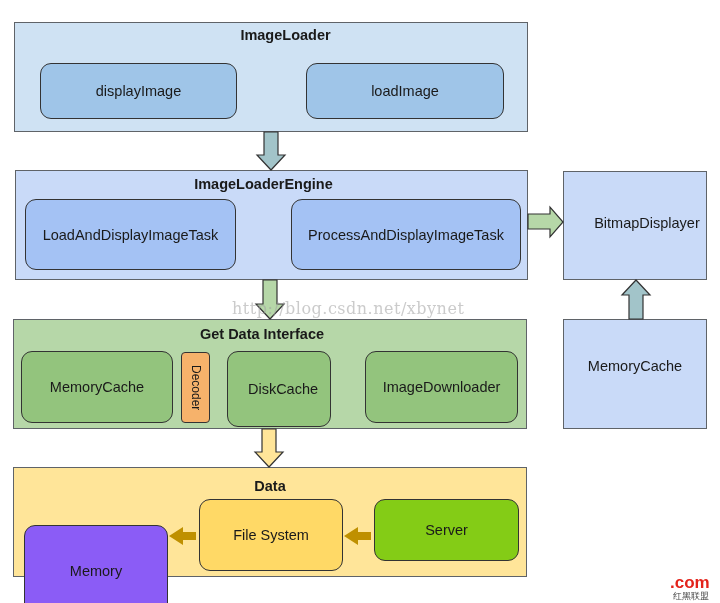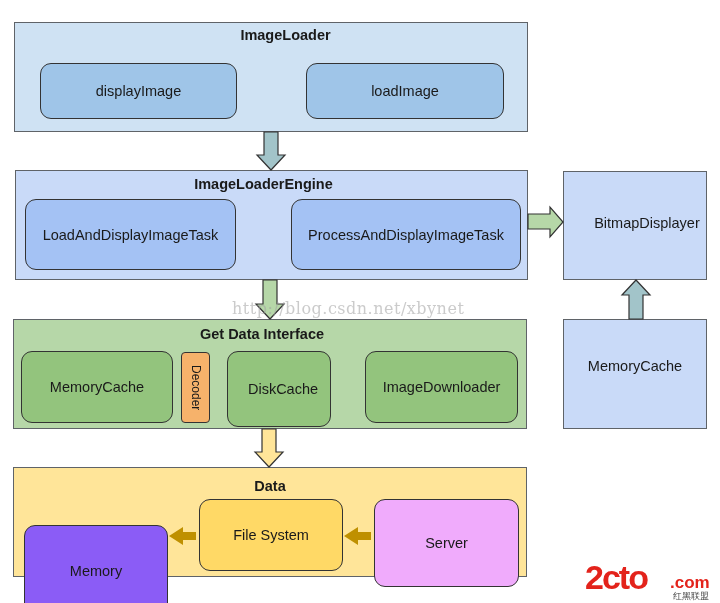--- a/index.html
+++ b/index.html
@@ -69,21 +69,21 @@
 
 <div class="abs panel" style="left:13px; top:467px; width:514px; height:110px; background:#ffe599;">
   <div class="title abs" style="left:0; right:0; top:10px;">Data</div>
 </div>
 <div class="abs box" style="left:24px; top:525px; width:144px; height:92px; background:#8b5cf6;">
   <span>Memory</span>
 </div>
 <div class="abs box" style="left:199px; top:499px; width:144px; height:72px; background:#ffd966;">
   <span>File System</span>
 </div>
-<div class="abs box" style="left:374px; top:499px; width:145px; height:88px; background:#f0abfc;">
+<div class="abs box" style="left:374px; top:499px; width:145px; height:62px; background:#84cc16;">
   <span>Server</span>
 </div>
 
 <svg class="arrows" width="720" height="603">
 
   <polygon points="264,132 278,132 278,155 285,155 271,170 257,155 264,155" fill="#a2c4c9" stroke="#333" stroke-width="1.2"></polygon>
 
   <polygon points="528,214 550,214 550,207 563,222 550,237 550,229 528,229" fill="#b6d7a8" stroke="#333" stroke-width="1.2"></polygon>
 
   <polygon points="629,319 629,295 622,295 636,280 650,295 643,295 643,319" fill="#a2c4c9" stroke="#333" stroke-width="1.2"></polygon>
@@ -93,16 +93,15 @@
   <polygon points="262,429 276,429 276,452 283,452 269,467 255,452 262,452" fill="#ffe599" stroke="#333" stroke-width="1.2"></polygon>
 
   <polygon points="196,532 183,532 183,527 169,536 183,545 183,540 196,540" fill="#bf9000"></polygon>
 
   <polygon points="371,532 358,532 358,527 344,536 358,545 358,540 371,540" fill="#bf9000"></polygon>
 </svg>
 
 <div class="abs watermark" style="left:232px; top:299px;">http://blog.csdn.net/xbynet</div>
 
 <div class="abs" style="left:585px; top:560px; width:135px; height:40px;">
-  <span class="logo abs" style="left:0; top:0; font-size:34px; letter-spacing:-2px; line-height:34px;">2cto</span>
   <span class="logo abs" style="left:88px; top:2px; font-size:9px; font-weight:normal; color:#444; white-space:nowrap;margin-top:28px;">红黑联盟</span>
   <span class="logo abs" style="left:85px; top:14px; font-size:17px; line-height:18px;">.com</span>
 </div>
 
 </body></html>

